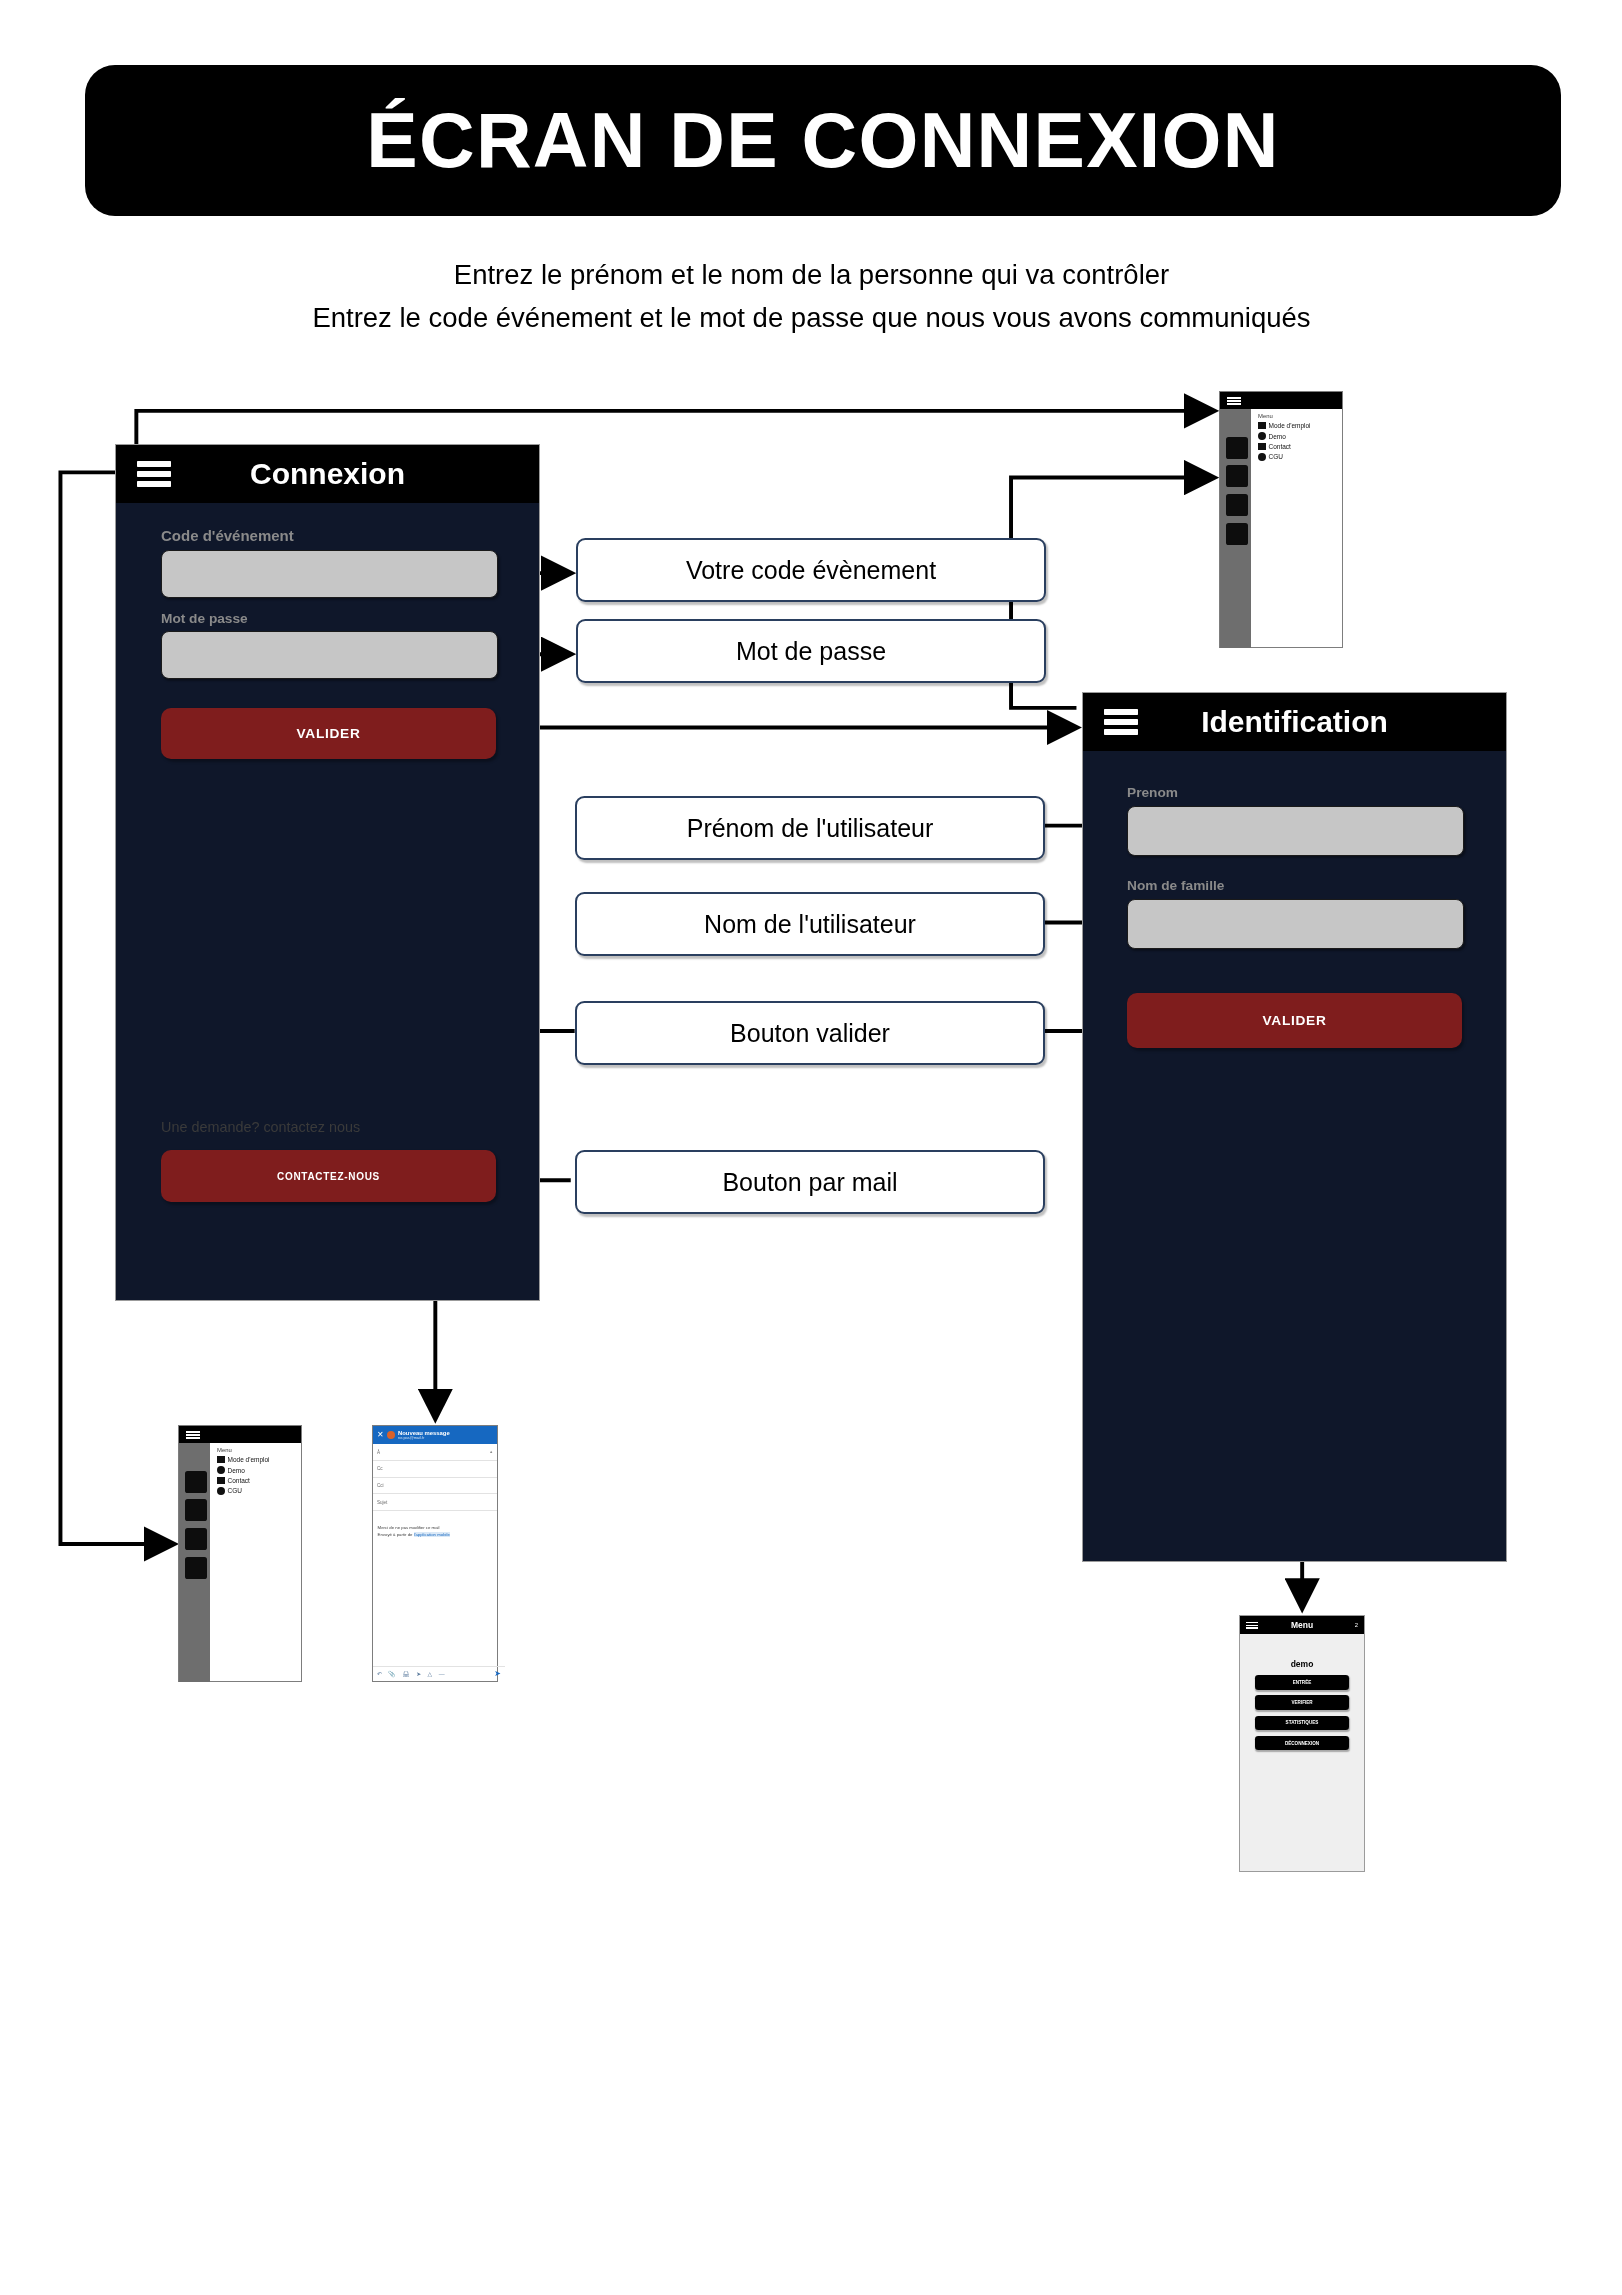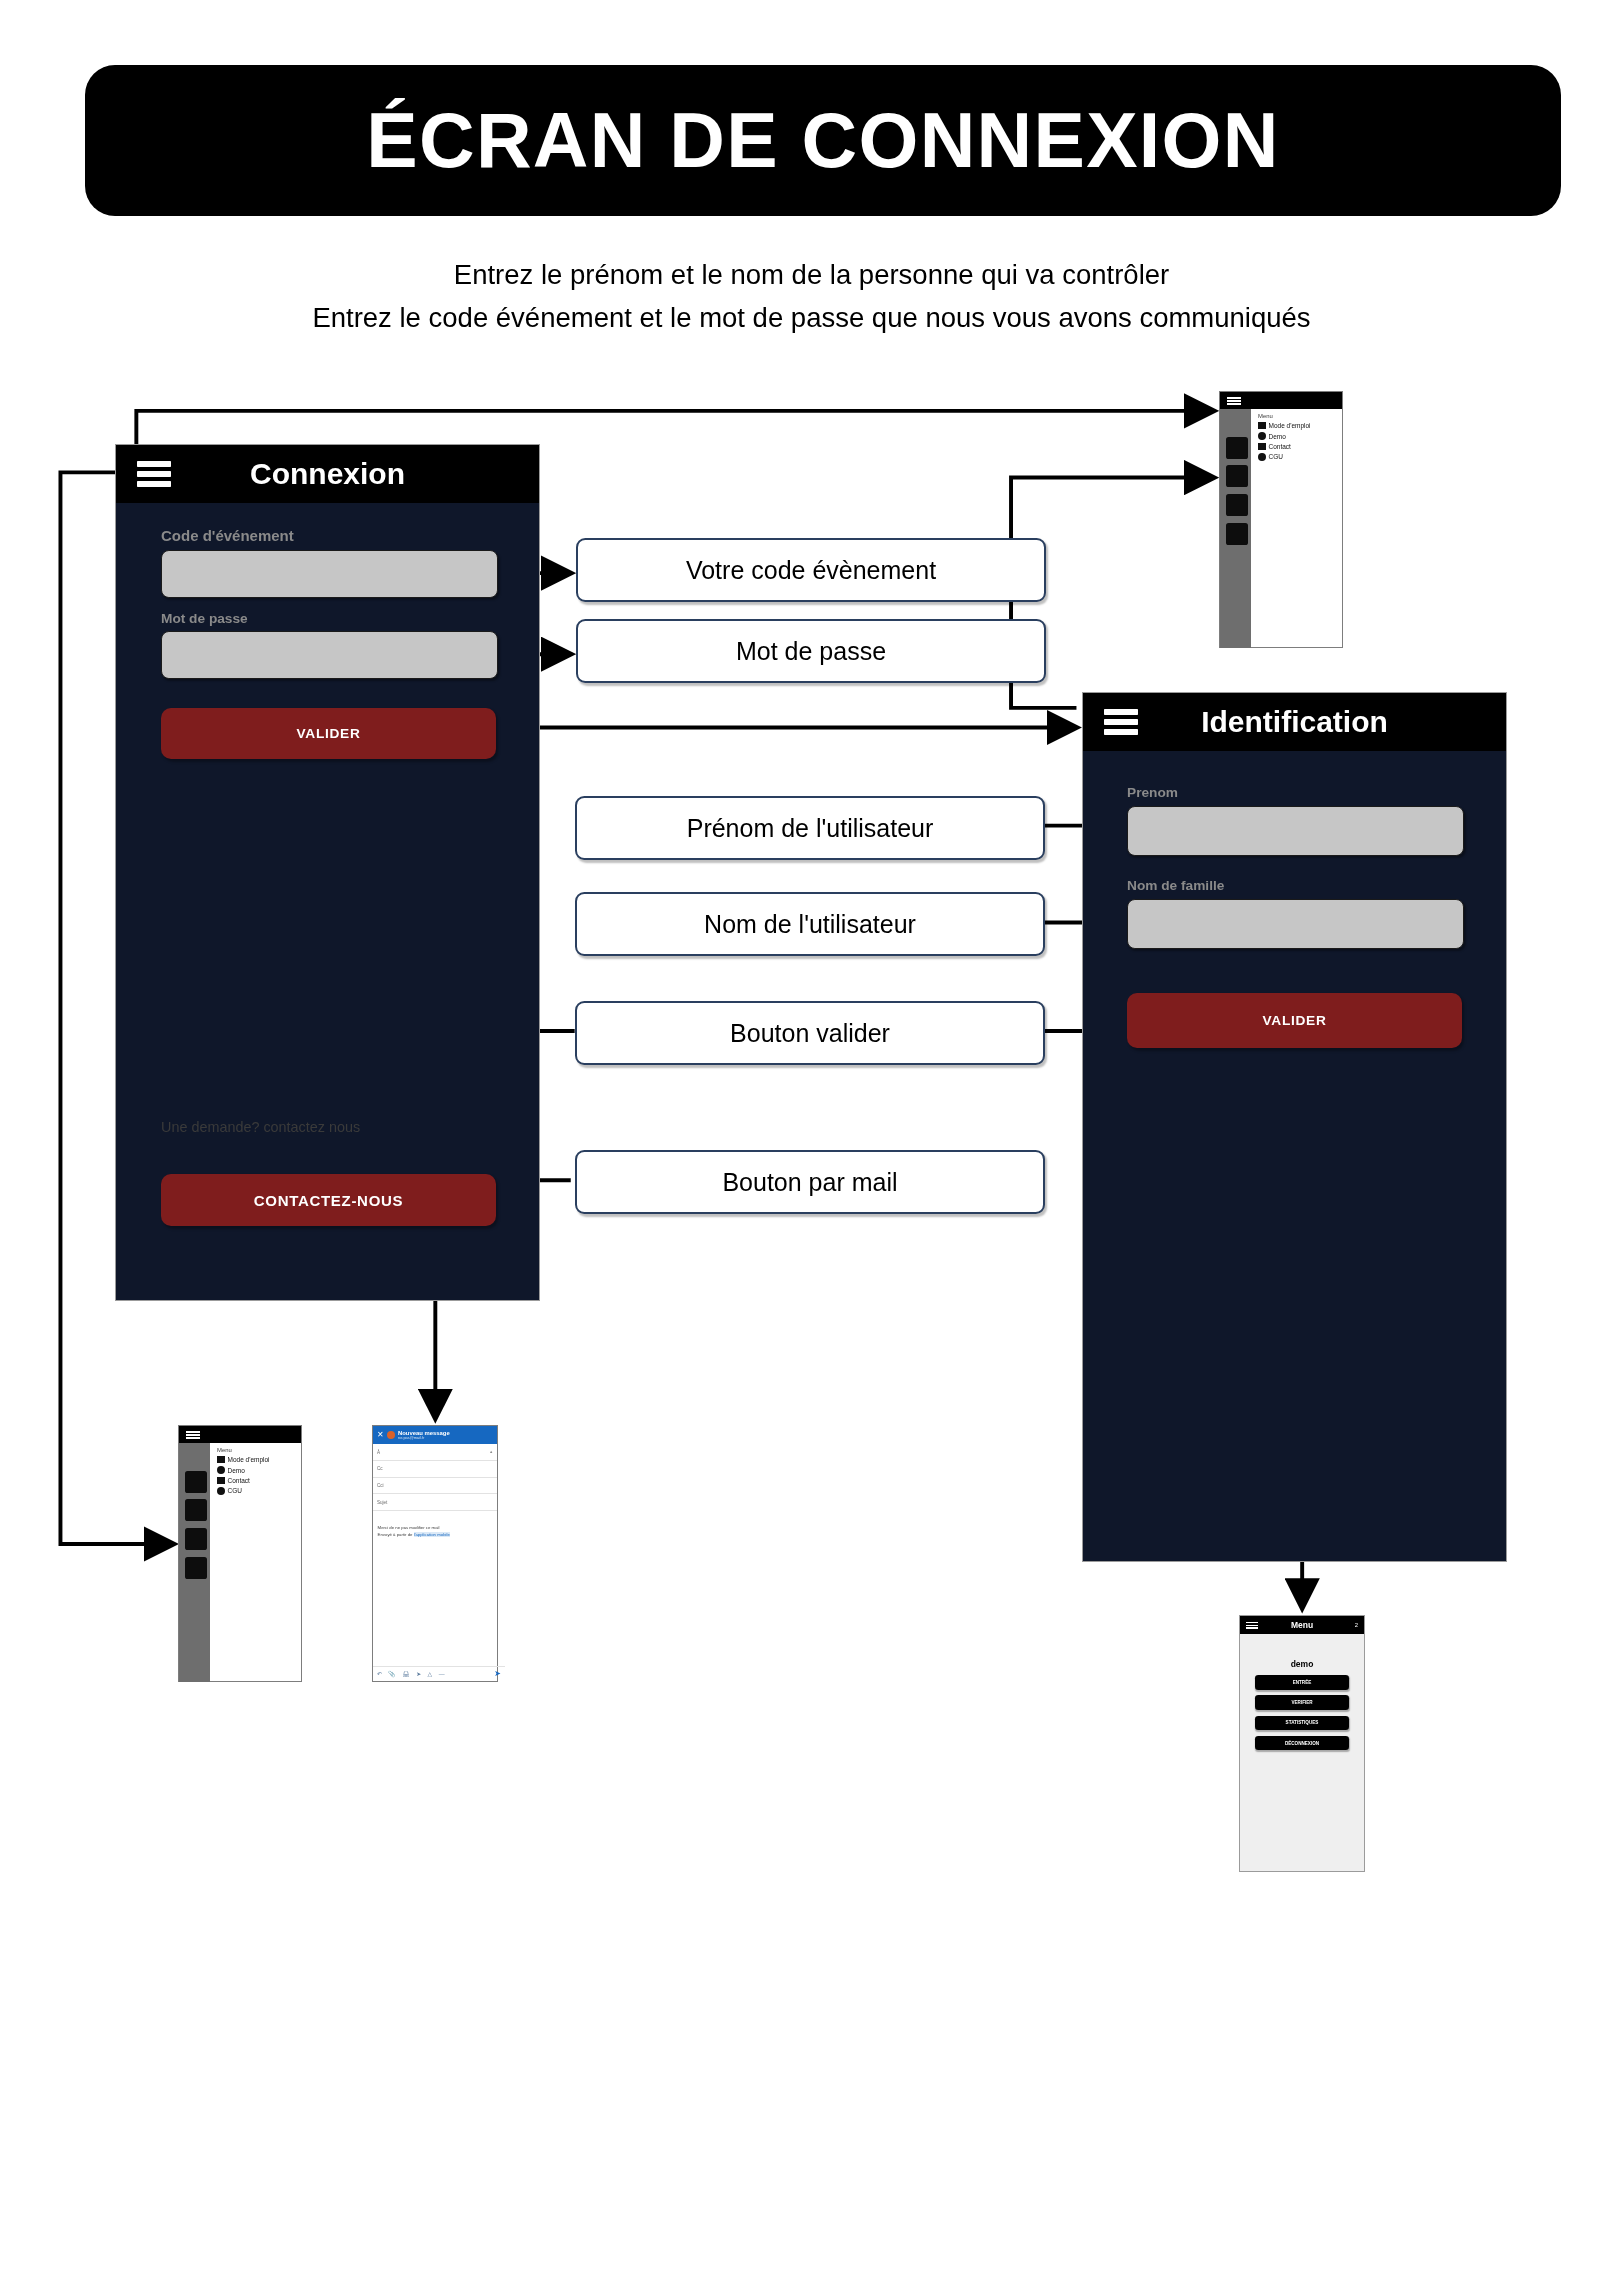--- a/index.html
+++ b/index.html
@@ -56,21 +56,21 @@
   #phone-connexion .phone-bar{height:58px;}
   #phone-connexion .phone-title{font-size:30px;}
   #phone-connexion .hamb{left:21px;top:15.7px;width:34px;height:26px;}
   #phone-connexion .hamb i{height:5.9px;}
   #cx-label-code{left:161px;top:527px;font-size:15px;text-align:center;}
   #cx-input-code{left:161px;top:550px;width:335px;height:46px;}
   #cx-label-pass{left:161px;top:611px;font-size:13.7px;}
   #cx-input-pass{left:161px;top:631px;width:335px;height:46px;}
   #cx-btn-valider{left:161px;top:708px;width:335px;height:51px;font-size:13.7px;}
   #cx-contact-text{left:161px;top:1119px;width:335px;text-align:left;font-size:14.4px;color:#3a3a3a;}
-  #cx-btn-contact{left:161px;top:1150px;width:335px;height:52px;font-size:15px;margin-top:24px;}
+  #cx-btn-contact{left:161px;top:1150px;width:335px;height:52px;font-size:10px;}
 
   
   #phone-identification{left:1082px;top:692px;width:425px;height:870px;}
   #phone-identification .phone-bar{height:58px;}
   #phone-identification .phone-title{font-size:30px;}
   #phone-identification .hamb{left:21px;top:15.7px;width:34px;height:26px;}
   #phone-identification .hamb i{height:5.9px;}
   #id-label-prenom{left:1127px;top:785px;font-size:13.7px;}
   #id-input-prenom{left:1127px;top:806px;width:335px;height:48px;}
   #id-label-nom{left:1127px;top:878px;font-size:13.7px;}

